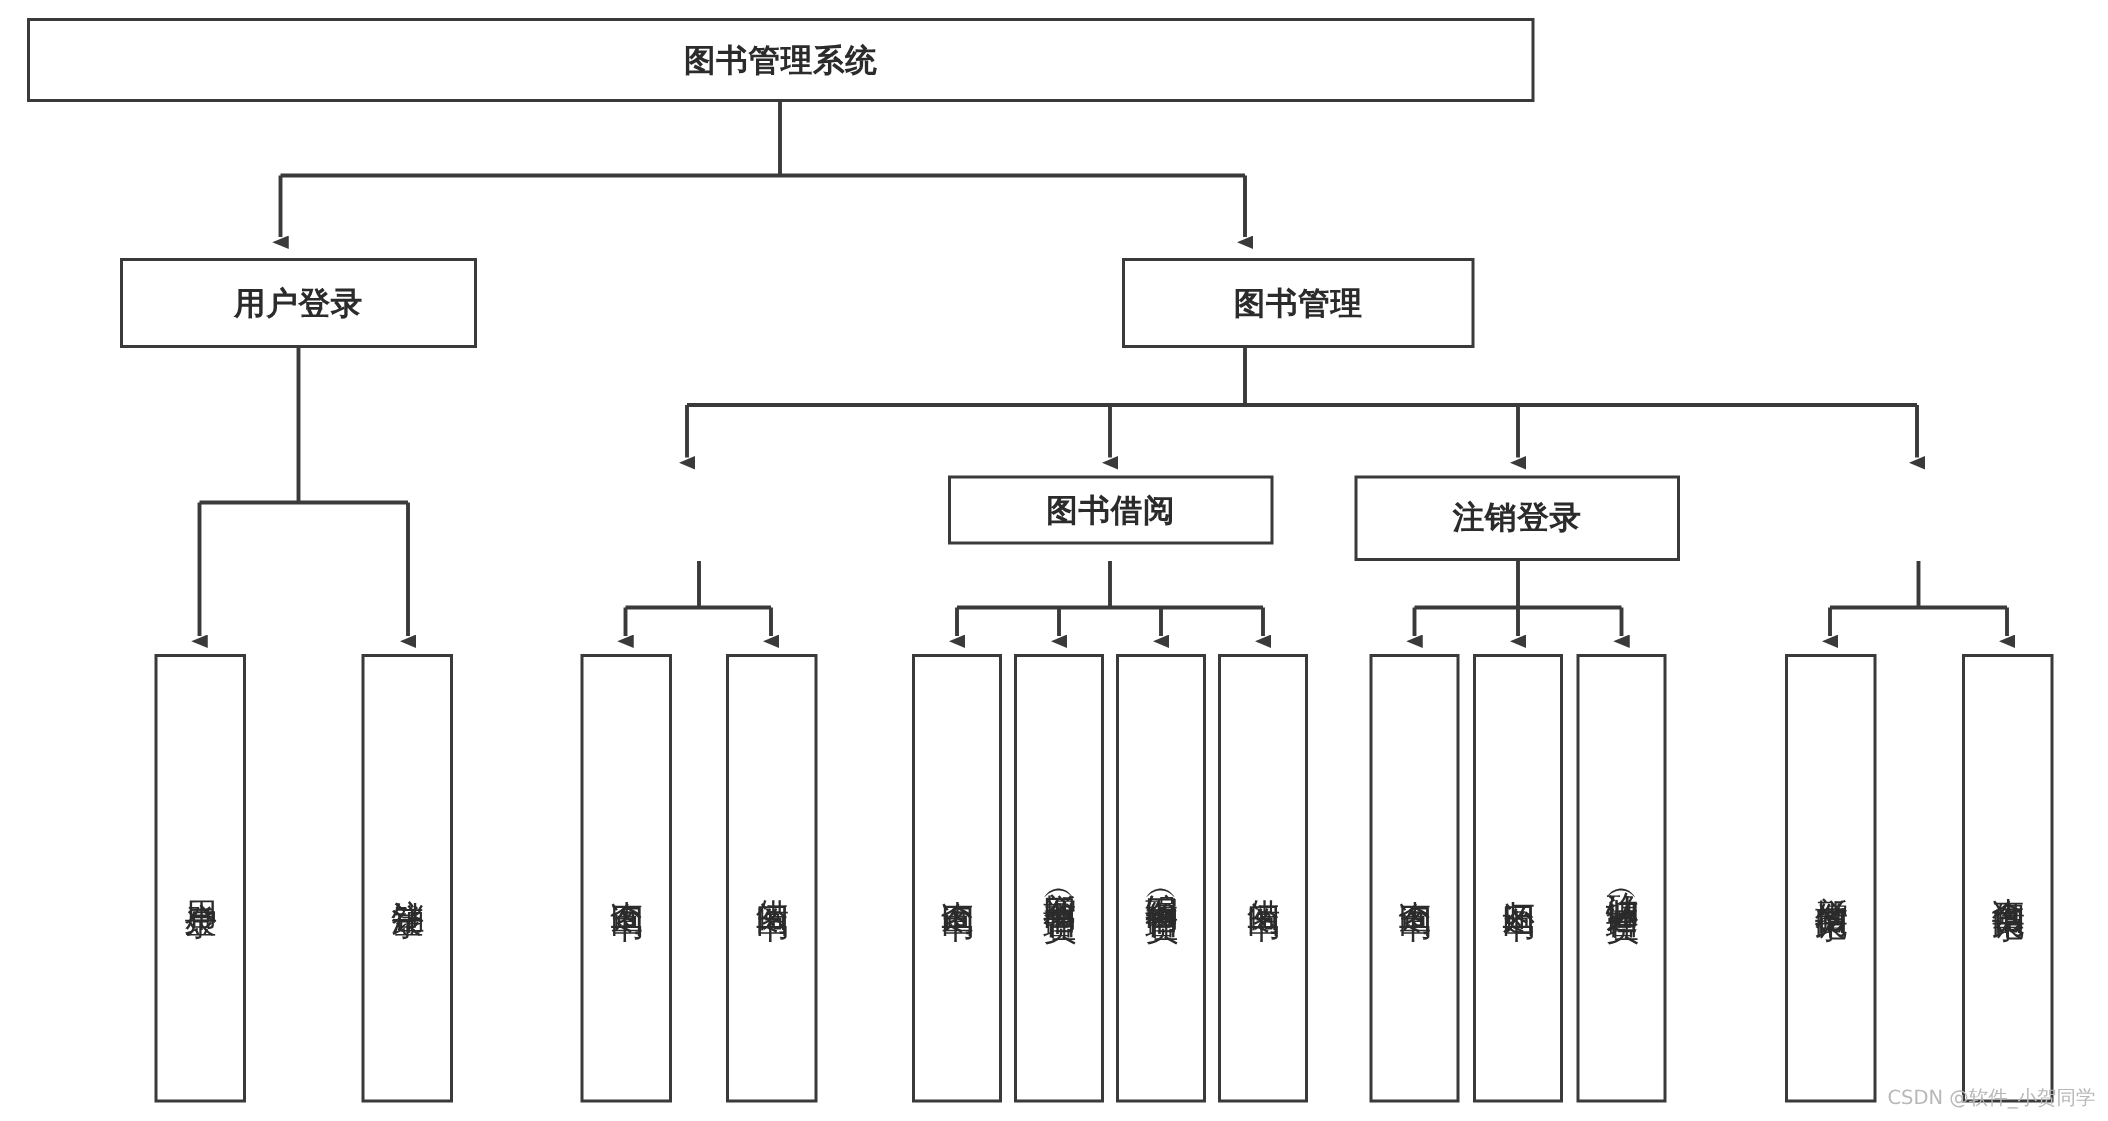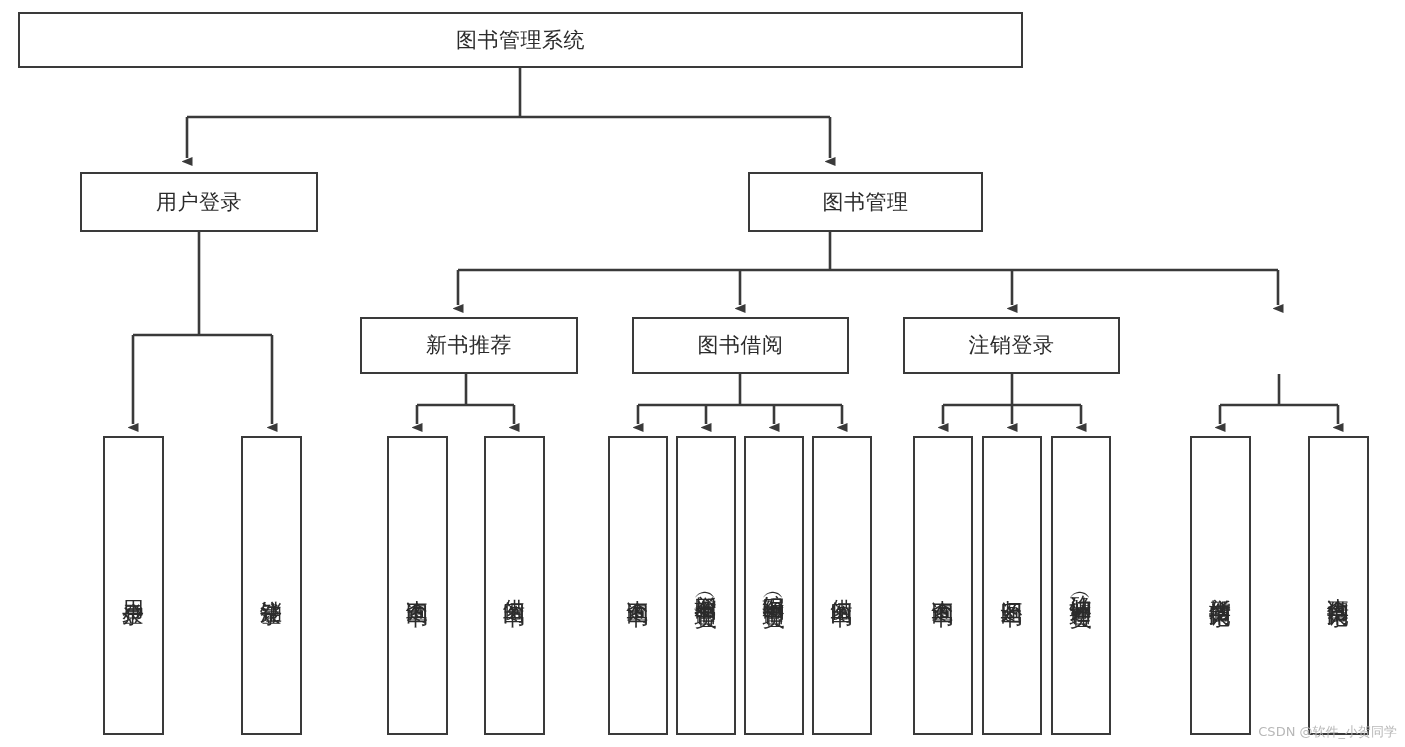--- a/index.html
+++ b/index.html
@@ -38,20 +38,21 @@
     z-index: 2;
   }
   .node-label {
     display: block;
     text-align: center;
     line-height: 1.18;
     letter-spacing: 0.5px;
   }
   .node.horizontal .node-label {
     font-size: 21px;
+    font-weight: bold;
   }
   .node.vertical {
     align-items: center;
     justify-content: center;
   }
   .node.vertical .node-label {
     writing-mode: vertical-rl;
     text-orientation: upright;
     font-size: 22px;
     letter-spacing: 2px;
@@ -128,24 +129,21 @@
     <span class="node-label">图书管理系统</span>
   </div>
 
   <div class="node horizontal" id="node-l2-0" style="left: 80px; top: 172px; width: 238px; height: 60px; border-color: rgb(58, 58, 58); color: rgb(43, 43, 43);">
     <span class="node-label">用户登录</span>
   </div>
   <div class="node horizontal" id="node-l2-1" style="left: 712px; top: 172px; width: 235px; height: 60px; border-color: rgb(58, 58, 58); color: rgb(43, 43, 43); margin-left: 36px;">
     <span class="node-label">图书管理</span>
   </div>
 
-  <div class="node horizontal" id="node-l3-0" style="left: 360px; top: 317px; width: 218px; height: 57px; border-color: rgb(58, 58, 58); color: rgb(43, 43, 43);">
-    <span class="node-label">新书推荐</span>
-  </div>
-  <div class="node horizontal" id="node-l3-1" style="left: 632px; top: 317px; width: 217px; height: 57px; border-color: rgb(58, 58, 58); color: rgb(43, 43, 43);">
+  <div class="node horizontal" id="node-l3-1" style="left: 632px; top: 317px; width: 217px; height: 46px; border-color: rgb(58, 58, 58); color: rgb(43, 43, 43);">
     <span class="node-label">图书借阅</span>
   </div>
   <div class="node horizontal" id="node-l3-2" style="left: 903px; top: 317px; width: 217px; height: 57px; border-color: rgb(58, 58, 58); color: rgb(43, 43, 43);">
     <span class="node-label">注销登录</span>
   </div>
 
   <div class="node vertical" id="node-leaf-0" style="left: 103px; top: 436px; width: 61px; height: 299px; border-color: rgb(58, 58, 58); color: rgb(43, 43, 43);">
     <span class="node-label">用户登录</span>
   </div>
   <div class="node vertical" id="node-leaf-1" style="left: 241px; top: 436px; width: 61px; height: 299px; border-color: rgb(58, 58, 58); color: rgb(43, 43, 43);">

